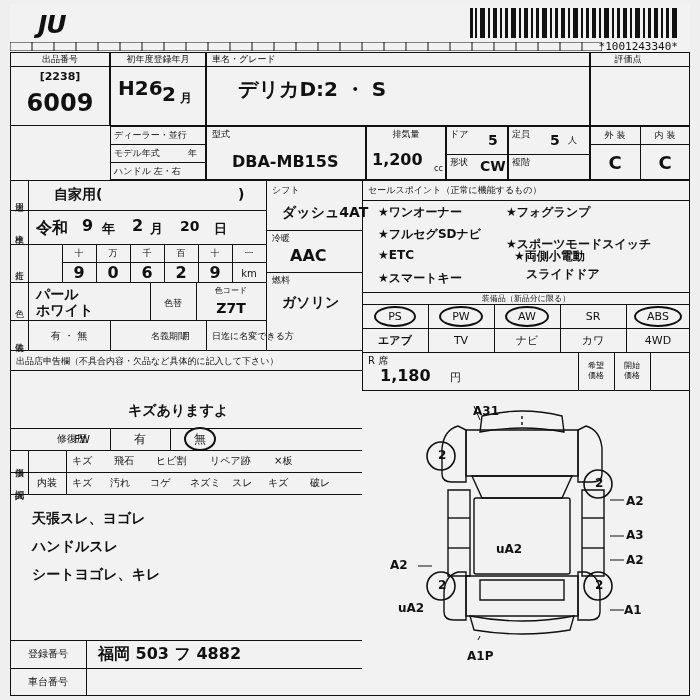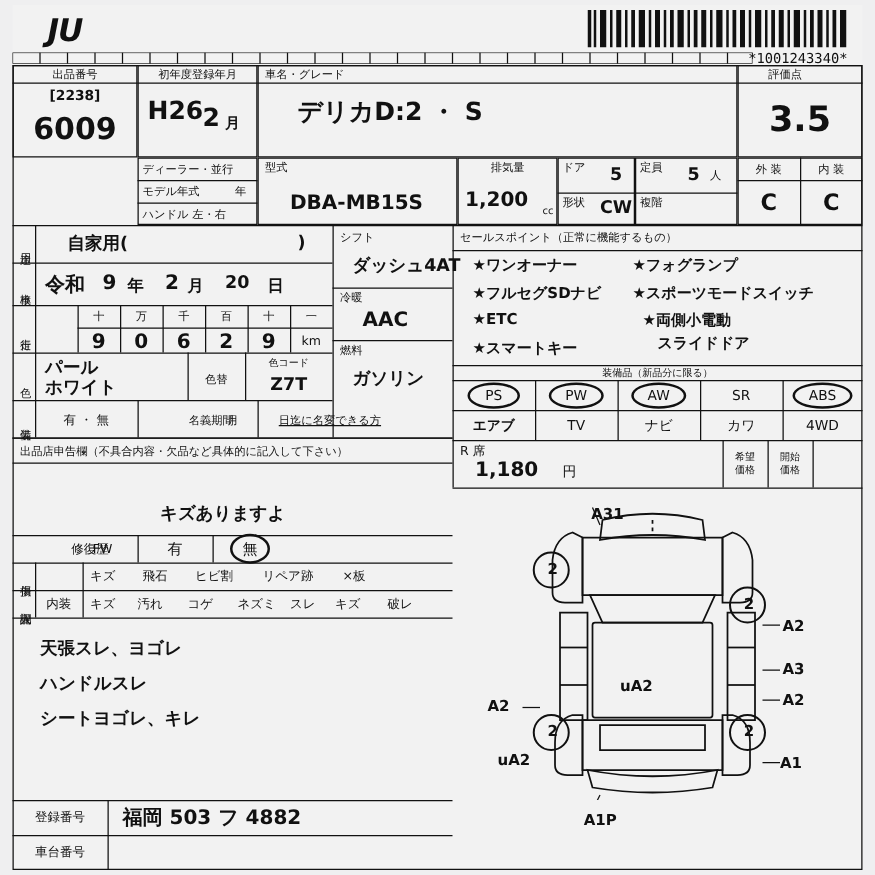--- a/index.html
+++ b/index.html
@@ -148,21 +148,20 @@
   <div class="abs t12 hand" style="left:170px;top:86px;">月</div>
 
   <div class="bx" style="left:196px;top:48px;width:384px;height:74px;"></div>
   <div class="ln h" style="left:196px;top:62px;width:384px;"></div>
   <div class="abs lbl lft" style="left:202px;top:49px;height:13px;">車名・グレード</div>
   <div class="abs t20 hand" style="left:228px;top:72px;">デリカD:2 ・ S</div>
 
   <div class="bx" style="left:580px;top:48px;width:100px;height:74px;"></div>
   <div class="ln h" style="left:580px;top:62px;width:100px;"></div>
   <div class="abs lbl ctr" style="left:580px;top:49px;width:76px;height:13px;">評価点</div>
-  <div class="abs t28 ctr hand" style="left:580px;top:66px;width:100px;height:50px;">3.5</div>
 
   <div class="bx" style="left:100px;top:122px;width:96px;height:54px;"></div>
   <div class="ln h" style="left:100px;top:140px;width:96px;"></div>
   <div class="ln h" style="left:100px;top:158px;width:96px;"></div>
   <div class="abs lbl lft" style="left:104px;top:123px;height:17px;">ディーラー・並行</div>
   <div class="abs lbl lft" style="left:104px;top:141px;height:17px;">モデル年式</div>
   <div class="abs lbl lft" style="left:178px;top:141px;height:17px;">年</div>
   <div class="abs lbl lft" style="left:104px;top:159px;height:17px;">ハンドル 左・右</div>
 
   <div class="bx" style="left:196px;top:122px;width:160px;height:54px;"></div>
@@ -252,39 +251,39 @@
   <div class="abs t9 ctr" style="left:140px;top:292px;width:46px;height:14px;">色替</div>
   <div class="abs t8 ctr" style="left:186px;top:280px;width:70px;height:12px;">色コード</div>
   <div class="abs t14 ctr hand" style="left:186px;top:294px;width:70px;height:20px;">Z7T</div>
 
   <div class="ln h" style="left:0px;top:346px;width:352px;"></div>
   <div class="ln v" style="left:100px;top:316px;height:30px;"></div>
   <div class="ln v" style="left:196px;top:316px;height:30px;"></div>
   <div class="abs t10 ctr" style="left:18px;top:318px;width:82px;height:28px;">有 ・ 無</div>
   <div class="abs t9 lft" style="left:106px;top:318px;height:28px;margin-left:35px;">名義期間</div>
   <div class="abs t9 lft" style="left:172px;top:318px;height:28px;">月</div>
-  <div class="abs t9 lft" style="left:213px;top:318px;height:28px;text-decoration:underline;">日迄に名変できる方</div>
+  <div class="abs t9 lft" style="left:202px;top:318px;height:28px;">日迄に名変できる方</div>
 
   <div class="abs t9 lft" style="left:262px;top:180px;">シフト</div>
   <div class="abs t14 hand" style="left:272px;top:200px;">ダッシュ4AT</div>
   <div class="ln h" style="left:256px;top:226px;width:96px;"></div>
   <div class="abs t9 lft" style="left:262px;top:228px;">冷暖</div>
   <div class="abs t16 hand" style="left:280px;top:242px;">AAC</div>
   <div class="ln h" style="left:256px;top:268px;width:96px;"></div>
   <div class="abs t9 lft" style="left:262px;top:270px;">燃料</div>
   <div class="abs t14 hand" style="left:272px;top:290px;">ガソリン</div>
 
   <div class="ln h" style="left:352px;top:196px;width:328px;"></div>
   <div class="abs t9 lft" style="left:358px;top:180px;">セールスポイント（正常に機能するもの）</div>
   <div class="abs t12 hand" style="left:368px;top:200px;">★ワンオーナー</div>
   <div class="abs t12 hand" style="left:368px;top:222px;">★フルセグSDナビ</div>
   <div class="abs t12 hand" style="left:368px;top:244px;">★ETC</div>
   <div class="abs t12 hand" style="left:368px;top:266px;">★スマートキー</div>
   <div class="abs t12 hand" style="left:496px;top:200px;">★フォグランプ</div>
-  <div class="abs t12 hand" style="left:496px;top:222px;">★スポーツモードスイッチ</div>
+  <div class="abs t12 hand" style="left:496px;top:232px;">★スポーツモードスイッチ</div>
   <div class="abs t12 hand" style="left:504px;top:244px;">★両側小電動</div>
   <div class="abs t12 hand" style="left:516px;top:262px;">スライドドア</div>
 
   <div class="ln h" style="left:352px;top:288px;width:328px;"></div>
   <div class="abs t8 ctr" style="left:352px;top:289px;width:328px;height:11px;">装備品（新品分に限る）</div>
   <div class="ln h" style="left:352px;top:300px;width:328px;"></div>
   <div class="ln h" style="left:352px;top:324px;width:328px;"></div>
   <div class="ln h" style="left:352px;top:348px;width:328px;"></div>
   <div class="ln v" style="left:418px;top:300px;height:48px;"></div>
   <div class="ln v" style="left:484px;top:300px;height:48px;"></div>

